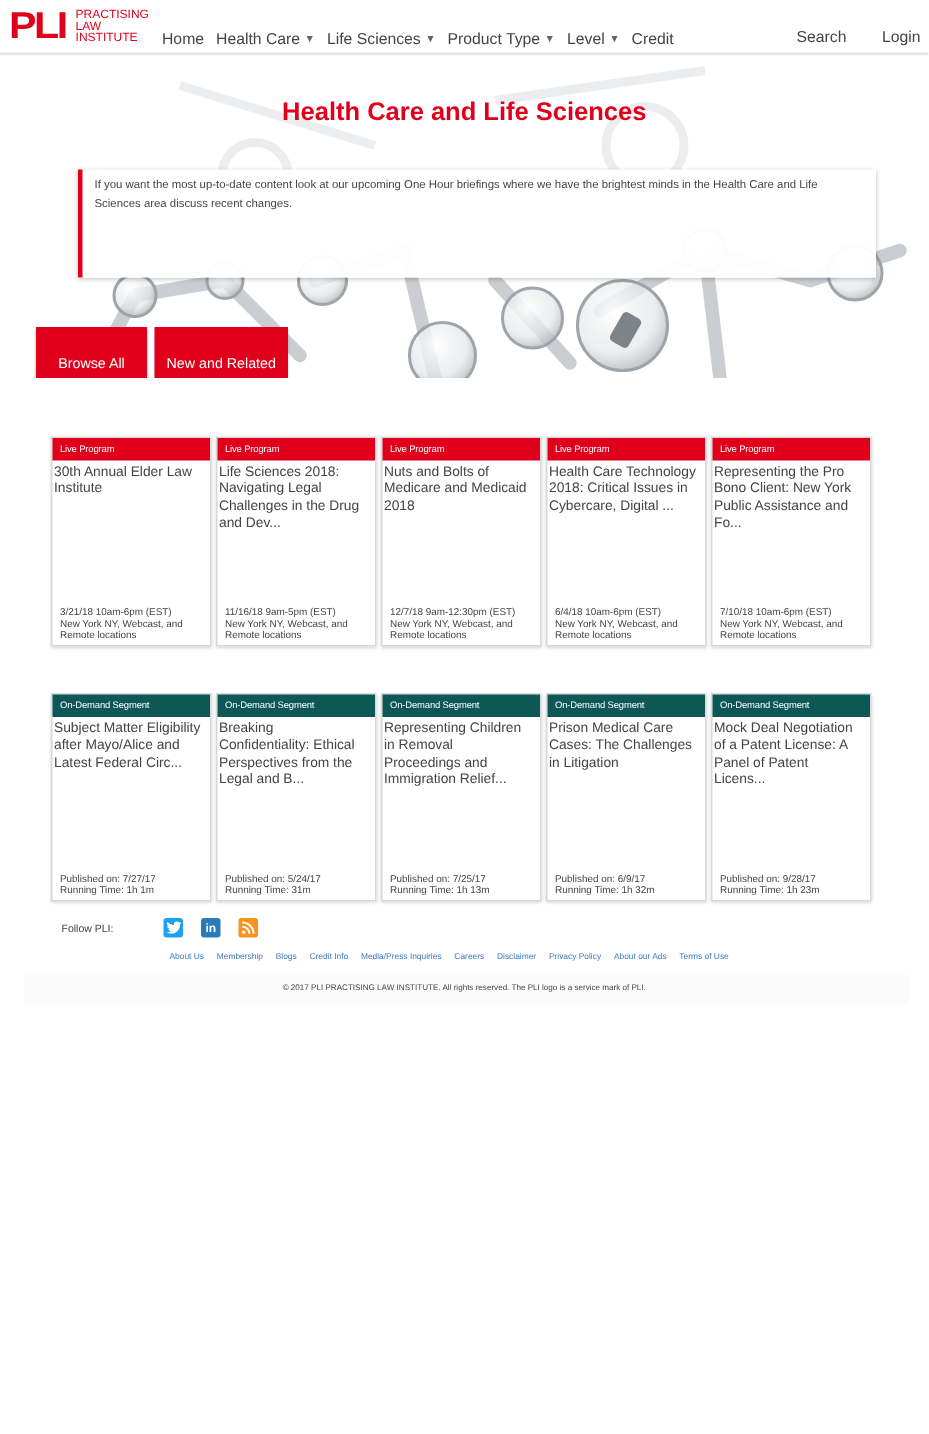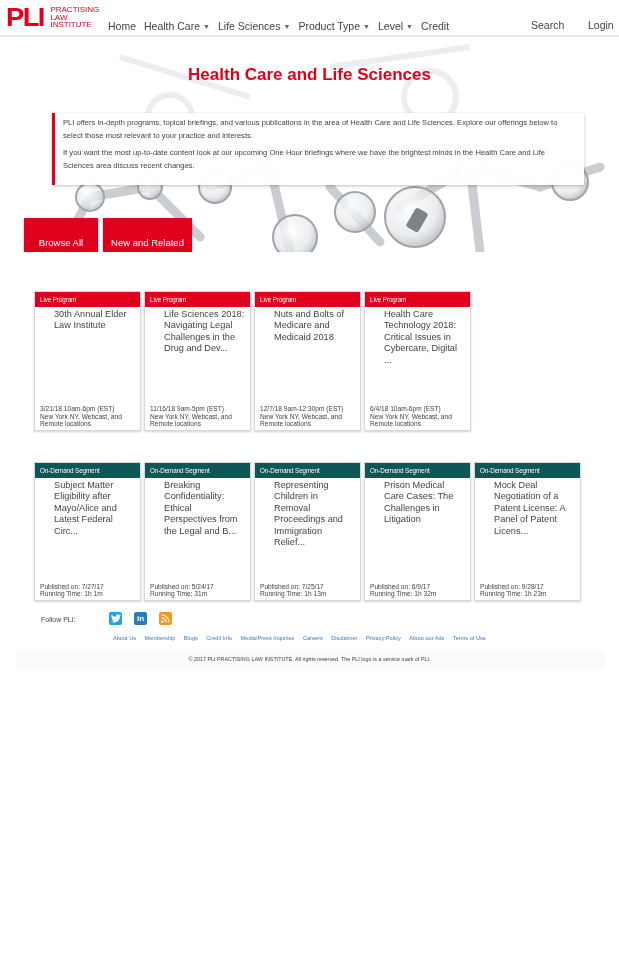--- a/index.html
+++ b/index.html
@@ -22,21 +22,21 @@
     .page-title { position: absolute; left: 0; top: 28px; width: 619px; text-align: center; font-size: 17px; font-weight: bold; color: #e0001b; }
     .intro-box { position: absolute; left: 52px; top: 76px; width: 532px; height: 72px; background: rgba(255,255,255,0.96); border-left: 3px solid #e0001b; box-shadow: 0 1px 3px rgba(0,0,0,0.25); padding: 4px 10px 0 8px; font-size: 7.6px; line-height: 12.5px; color: #444; }
     .intro-box p { margin-bottom: 5px; }
     .btn { position: absolute; top: 181px; height: 48px; background: #e0001b; color: #fff; font-size: 9.5px; display: flex; align-items: center; justify-content: center; cursor: pointer; box-shadow: 0 1px 2px rgba(0,0,0,0.3); }
 
     
     .section-label { position: absolute; left: 34px; font-size: 9.5px; color: #333; margin-top: 48px; }
     .cards { position: absolute; left: 34px; display: flex; gap: 3px; }
     .card { width: 107px; background: #fff; border: 1px solid #d8d8d8; box-shadow: 0 1px 2px rgba(0,0,0,0.18); position: relative; cursor: pointer; }
     .card-head { height: 15px; font-size: 6.3px; color: #fff; padding: 4px 0 0 5px; letter-spacing: -0.1px; }
-    .card-title { padding: 2px 5px 0 19px; font-size: 9.2px; line-height: 11.4px; color: #444; }
+    .card-title { padding: 2px 5px 0 1px; font-size: 9.2px; line-height: 11.4px; color: #444; }
     .card-foot { position: absolute; left: 5px; right: 3px; bottom: 2px; font-size: 6.6px; line-height: 7.6px; color: #444; }
     .new .card { height: 140px; }
     .new .card-head { background: #e0001b; }
     .related .card { height: 139px; }
     .related .card-head { background: #0d5757; }
 
     
     .follow { position: absolute; left: 41px; top: 616px; font-size: 7px; color: #444; }
     .social { position: absolute; top: 612px; width: 13px; height: 13px; border-radius: 2px; cursor: pointer; display: flex; align-items: center; justify-content: center; color: #fff; font-weight: bold; }
     .footer-links { position: absolute; left: 113px; top: 635px; display: flex; font-size: 5.6px; color: #3b78c4; }
@@ -102,21 +102,20 @@
       <circle cx="295" cy="200" r="22" fill="url(#glass)"></circle>
       <circle cx="355" cy="175" r="20" fill="url(#glass)"></circle>
       <circle cx="415" cy="180" r="30" fill="url(#glass)"></circle>
       <circle cx="470" cy="130" r="14" fill="url(#glass)"></circle>
       <circle cx="570" cy="145" r="18" fill="url(#glass)"></circle>
     </g>
     <rect x="410" y="172" width="14" height="22" rx="3" fill="#7d8388" transform="rotate(30 417 183)"></rect>
   </svg>
   <div class="page-title">Health Care and Life Sciences</div>
   <div class="intro-box">
-    <p>PLI offers in-depth programs, topical briefings, and various publications in the area of Health Care and Life Sciences. Explore our offerings below to select those most relevant to your practice and interests.</p>
     <p>If you want the most up-to-date content look at our upcoming One Hour briefings where we have the brightest minds in the Health Care and Life Sciences area discuss recent changes.</p>
   </div>
   <div class="btn" style="left:24px; width:74px;">Browse All</div>
   <div class="btn" style="left:103px; width:89px;">New and Related</div>
 </div>
 
 <div class="section-label" style="top:273px;">New</div>
 <div class="cards new" style="top:291px;">
   <div class="card">
     <div class="card-head">Live Program</div>
@@ -143,20 +142,29 @@
       <div>12/7/18 9am-12:30pm (EST)</div>
       <div>New York NY, Webcast, and</div>
       <div>Remote locations</div>
     </div>
   </div>
   <div class="card">
     <div class="card-head">Live Program</div>
     <div class="card-title">Health Care Technology 2018: Critical Issues in Cybercare, Digital ...</div>
     <div class="card-foot">
       <div>6/4/18 10am-6pm (EST)</div>
+      <div>New York NY, Webcast, and</div>
+      <div>Remote locations</div>
+    </div>
+  </div>
+  <div class="card">
+    <div class="card-head">Live Program</div>
+    <div class="card-title">Representing the Pro Bono Client: New York Public Assistance and Fo...</div>
+    <div class="card-foot">
+      <div>7/10/18 10am-6pm (EST)</div>
       <div>New York NY, Webcast, and</div>
       <div>Remote locations</div>
     </div>
   </div>
 </div>
 
 <div class="section-label" style="top:444px;">Related</div>
 <div class="cards related" style="top:462px;">
   <div class="card">
     <div class="card-head">On-Demand Segment</div>

